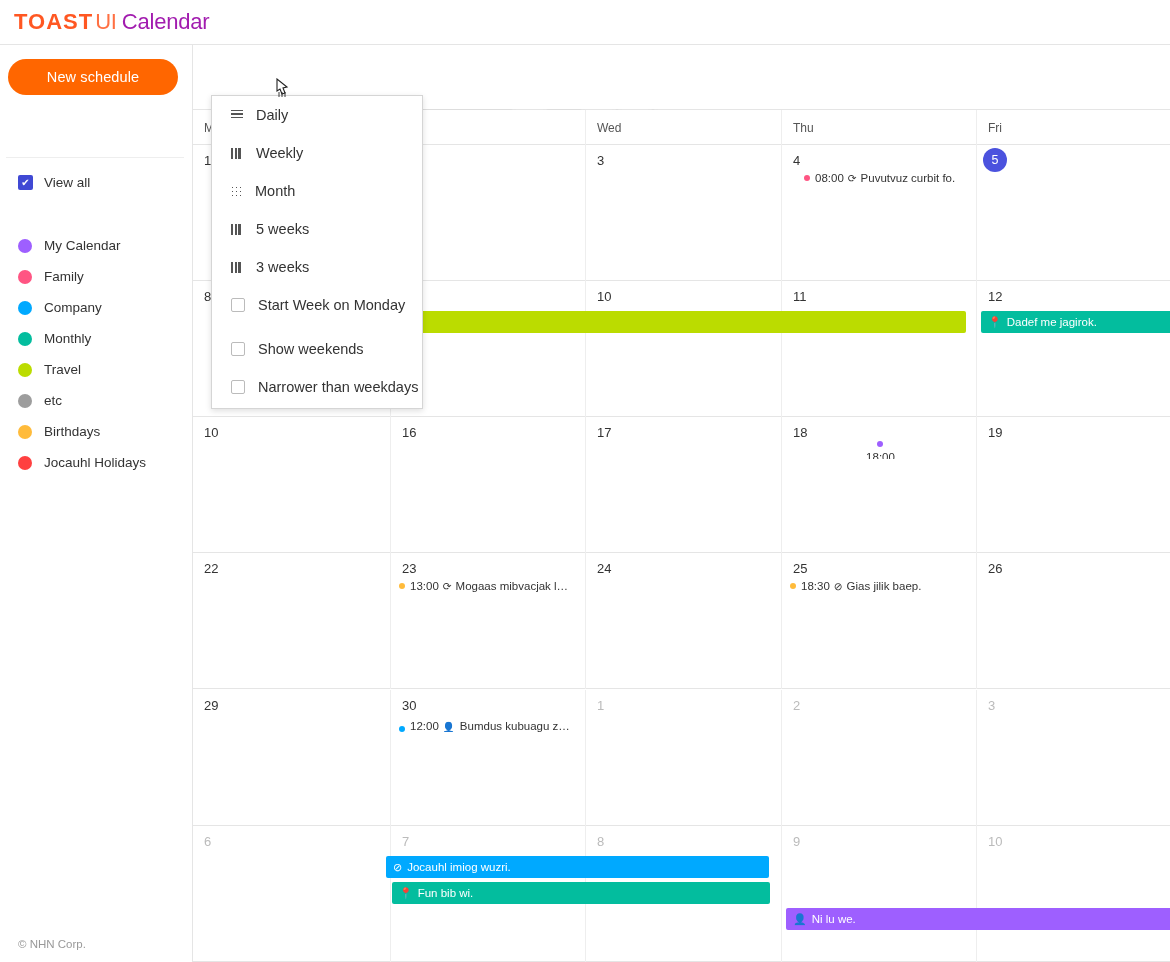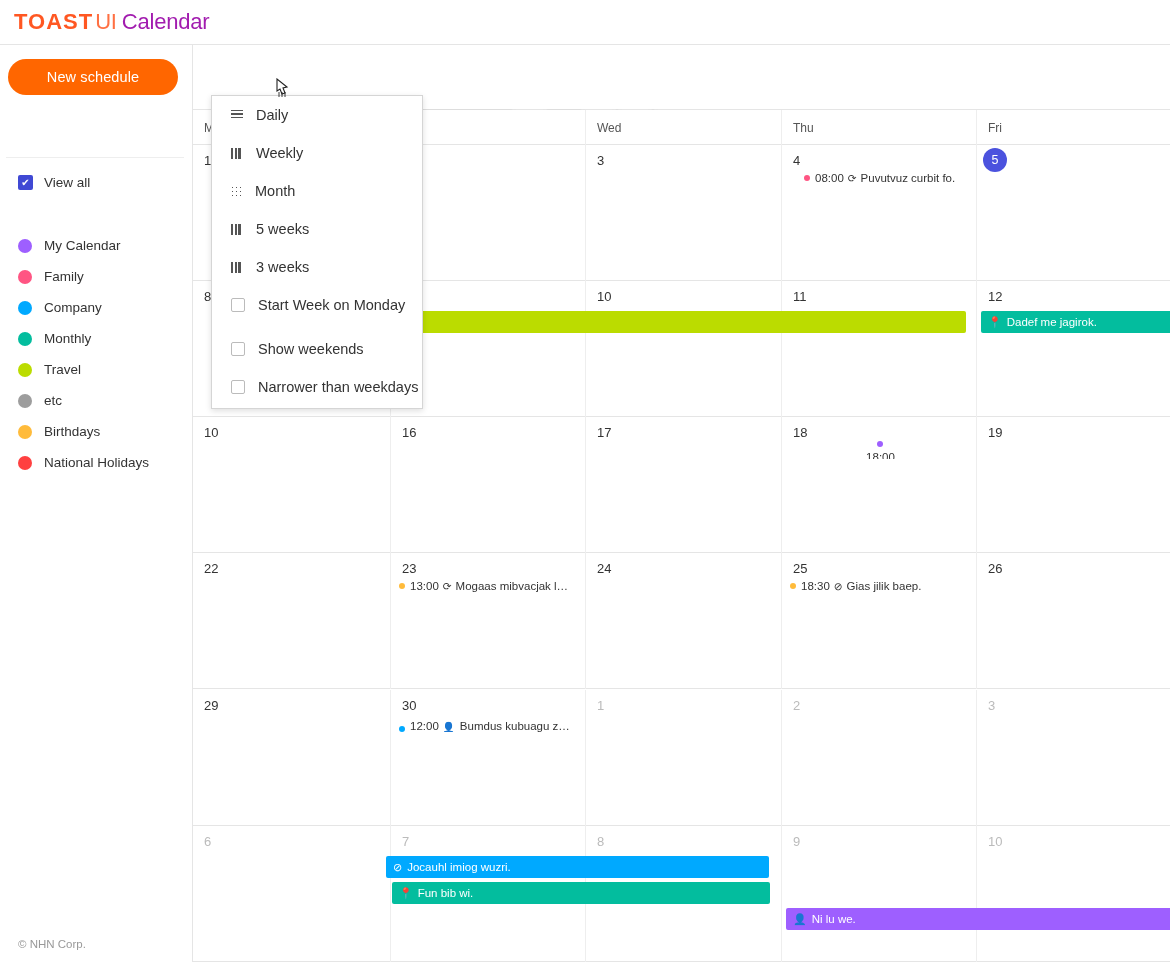--- a/index.html
+++ b/index.html
@@ -247,21 +247,21 @@
       <div class="cal-item">
         <span class="cal-dot" style="background:#9d9d9d"></span>
         <span class="cal-name">etc</span>
       </div>
       <div class="cal-item">
         <span class="cal-dot" style="background:#ffbb3b"></span>
         <span class="cal-name">Birthdays</span>
       </div>
       <div class="cal-item">
         <span class="cal-dot" style="background:#ff4040"></span>
-        <span class="cal-name">National Holidays</span>
+        <span class="cal-name">Jocauhl Holidays</span>
       </div>
     </div>
 
   <div id="footer-copy">© NHN Corp.</div>
 </div>
 
 <div id="toolbar">
   <div id="btn-monthly" class="tb-btn">
     <span class="dots-icon"></span>
     <span>Monthly</span>

